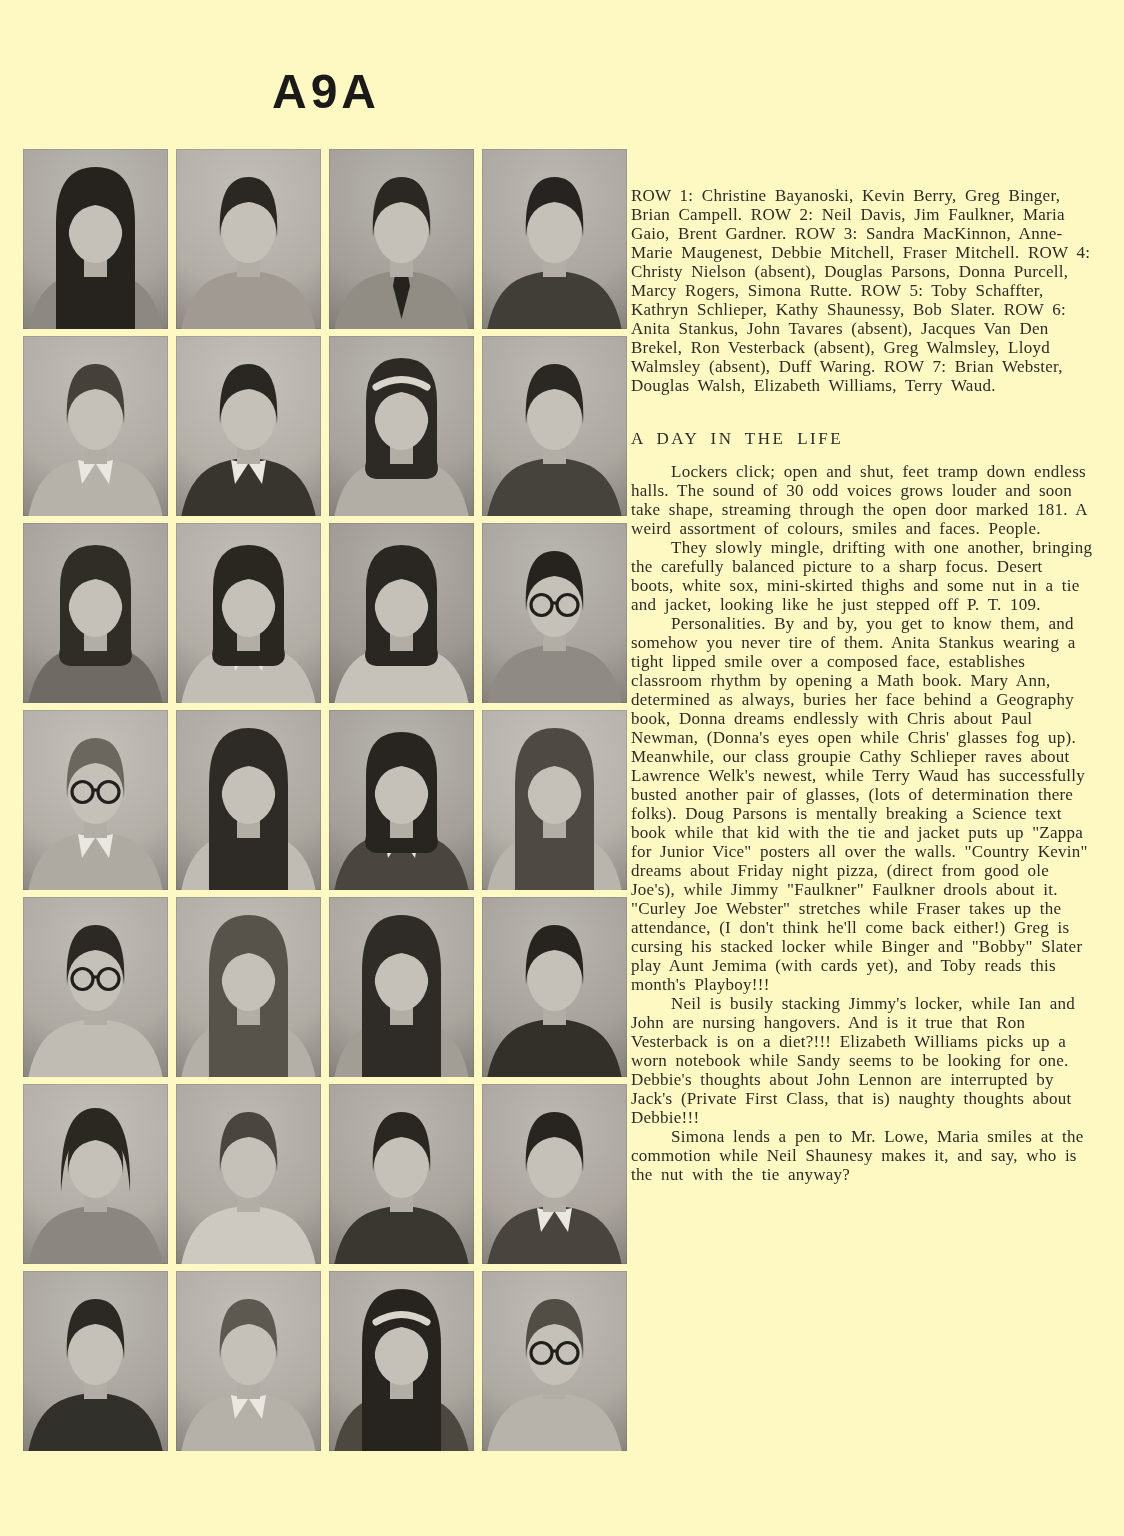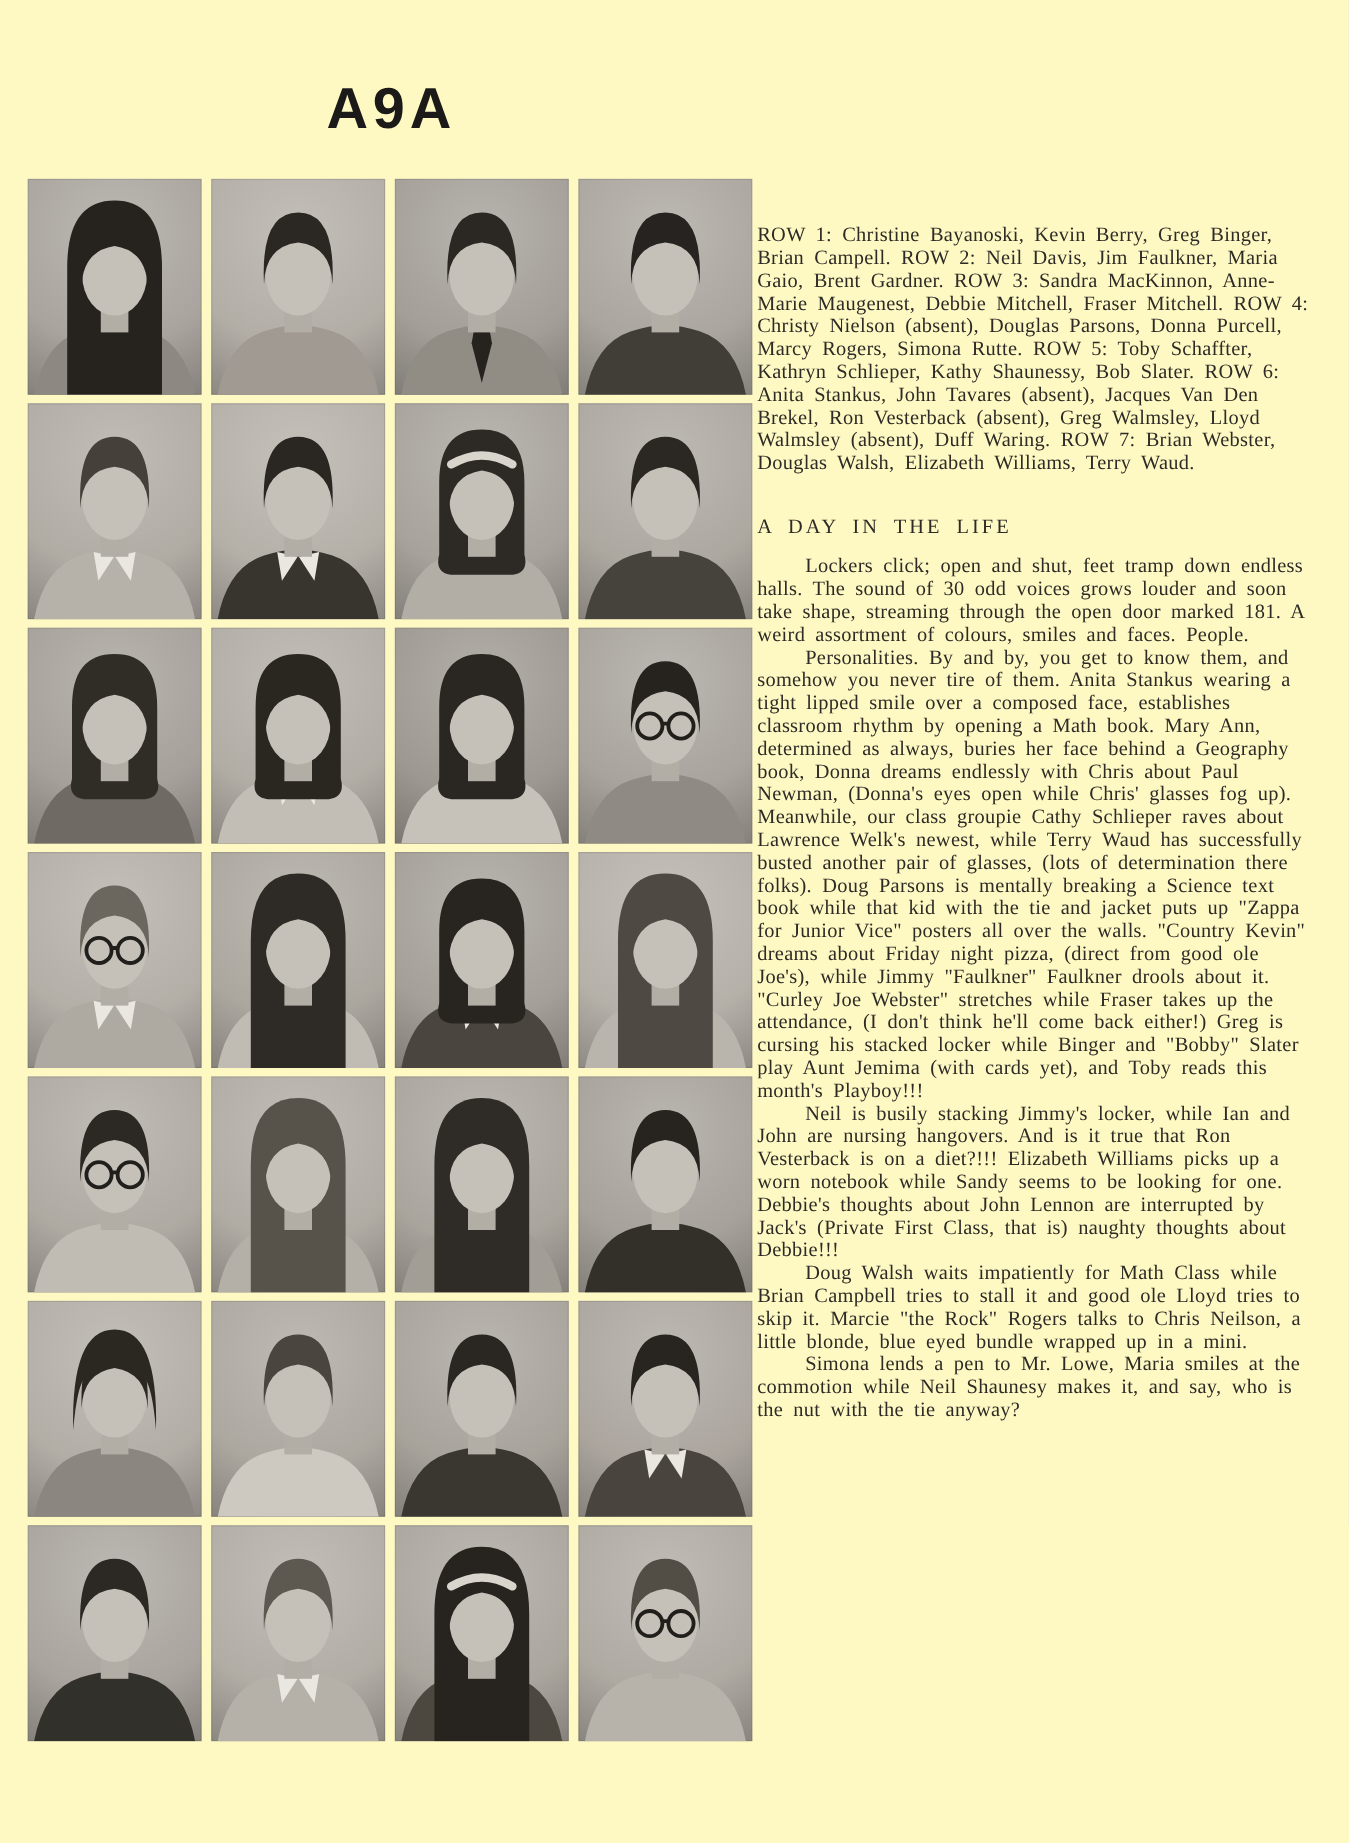--- a/index.html
+++ b/index.html
@@ -346,19 +346,19 @@
             <path d="M70,80 L75,80"></path>
           </g>
         </svg>
       </figure>
     </div>
 
   <div class="text-column">
     <p class="roster">ROW 1: Christine Bayanoski, Kevin Berry, Greg Binger, Brian Campell. ROW 2: Neil Davis, Jim Faulkner, Maria Gaio, Brent Gardner. ROW 3: Sandra MacKinnon, Anne-Marie Maugenest, Debbie Mitchell, Fraser Mitchell. ROW 4: Christy Nielson (absent), Douglas Parsons, Donna Purcell, Marcy Rogers, Simona Rutte. ROW 5: Toby Schaffter, Kathryn Schlieper, Kathy Shaunessy, Bob Slater. ROW 6: Anita Stankus, John Tavares (absent), Jacques Van Den Brekel, Ron Vesterback (absent), Greg Walmsley, Lloyd Walmsley (absent), Duff Waring. ROW 7: Brian Webster, Douglas Walsh, Elizabeth Williams, Terry Waud.</p>
     <h2 class="article-heading">A DAY IN THE LIFE</h2>
     <p class="para">Lockers click; open and shut, feet tramp down endless halls. The sound of 30 odd voices grows louder and soon take shape, streaming through the open door marked 181. A weird assortment of colours, smiles and faces. People.</p>
+    <p class="para">They slowly mingle, drifting with one another, bringing the carefully balanced picture to a sharp focus. Desert boots, white sox, mini-skirted thighs and some nut in a tie and jacket, looking like he just stepped off P. T. 109.</p>
     <p class="para">Personalities. By and by, you get to know them, and somehow you never tire of them. Anita Stankus wearing a tight lipped smile over a composed face, establishes classroom rhythm by opening a Math book. Mary Ann, determined as always, buries her face behind a Geography book, Donna dreams endlessly with Chris about Paul Newman, (Donna's eyes open while Chris' glasses fog up). Meanwhile, our class groupie Cathy Schlieper raves about Lawrence Welk's newest, while Terry Waud has successfully busted another pair of glasses, (lots of determination there folks). Doug Parsons is mentally breaking a Science text book while that kid with the tie and jacket puts up "Zappa for Junior Vice" posters all over the walls. "Country Kevin" dreams about Friday night pizza, (direct from good ole Joe's), while Jimmy "Faulkner" Faulkner drools about it. "Curley Joe Webster" stretches while Fraser takes up the attendance, (I don't think he'll come back either!) Greg is cursing his stacked locker while Binger and "Bobby" Slater play Aunt Jemima (with cards yet), and Toby reads this month's Playboy!!!</p>
     <p class="para">Neil is busily stacking Jimmy's locker, while Ian and John are nursing hangovers. And is it true that Ron Vesterback is on a diet?!!! Elizabeth Williams picks up a worn notebook while Sandy seems to be looking for one. Debbie's thoughts about John Lennon are interrupted by Jack's (Private First Class, that is) naughty thoughts about Debbie!!!</p>
-    <p class="para">Doug Walsh waits impatiently for Math Class while Brian Campbell tries to stall it and good ole Lloyd tries to skip it. Marcie "the Rock" Rogers talks to Chris Neilson, a little blonde, blue eyed bundle wrapped up in a mini.</p>
     <p class="para">Simona lends a pen to Mr. Lowe, Maria smiles at the commotion while Neil Shaunesy makes it, and say, who is the nut with the tie anyway?</p>
   </div>
 
 </div>
 
 </body></html>

